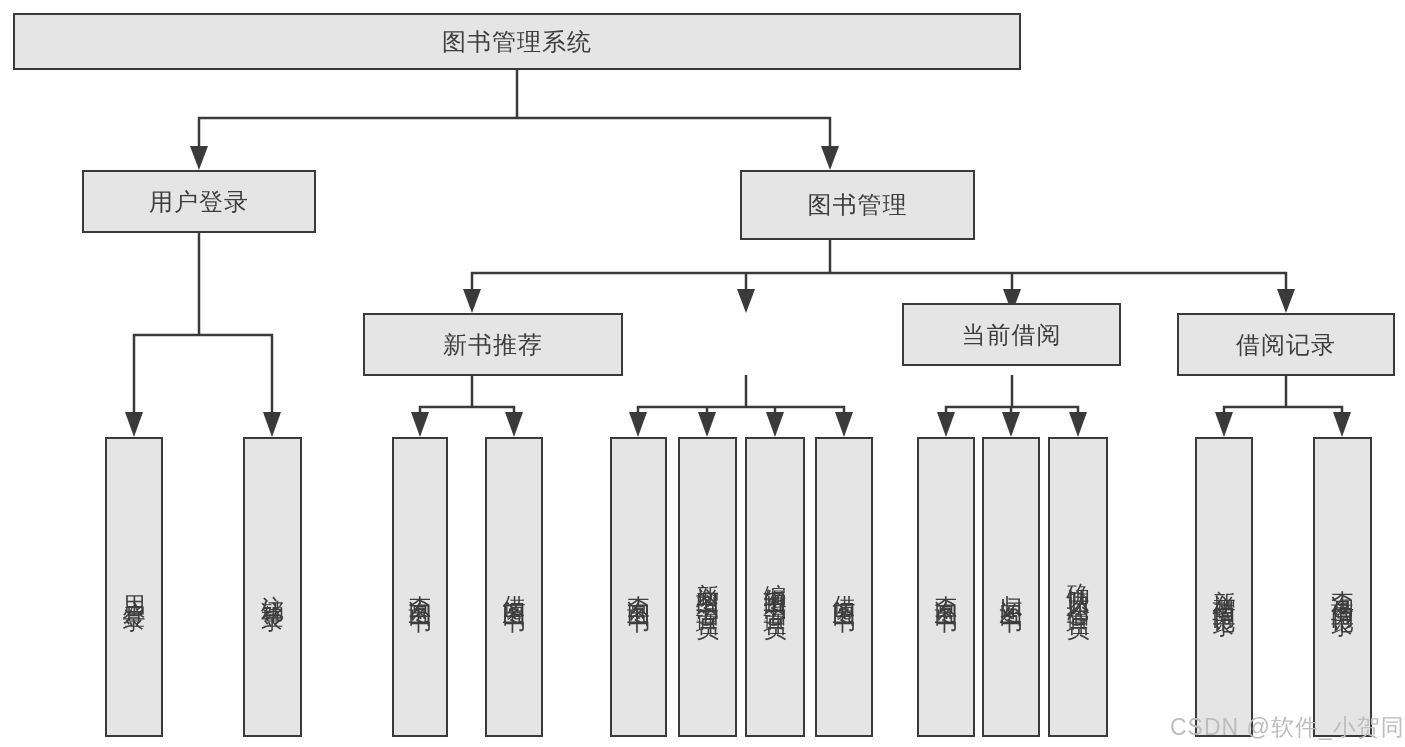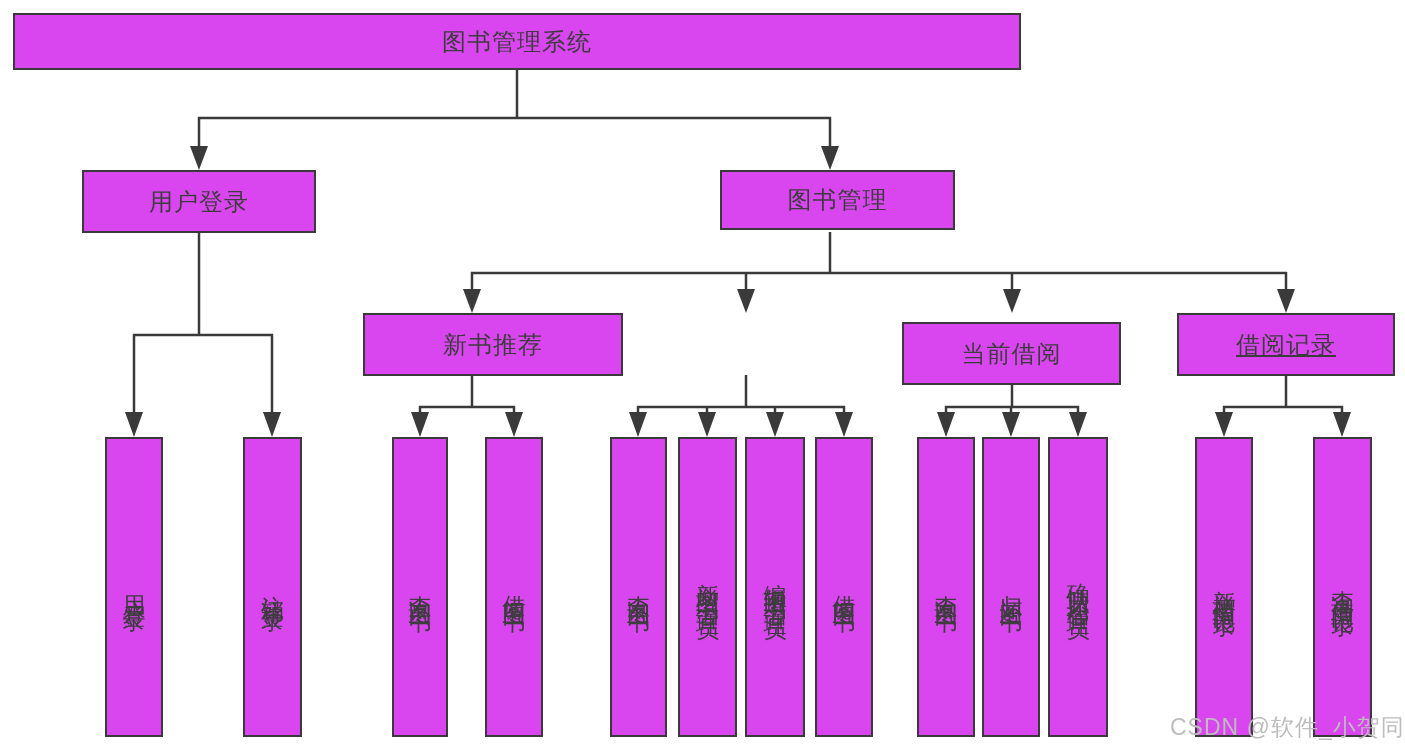--- a/index.html
+++ b/index.html
@@ -17,21 +17,21 @@
     overflow:hidden;
     font-family:"Liberation Sans","DejaVu Sans",sans-serif;
   }
   .wires{position:absolute;left:0;top:0;width:1405px;height:747px;}
   .wires line{stroke:var(--line);stroke-width:2.5;}
   .wires polygon{fill:var(--line);}
   .node{
     position:absolute;
     box-sizing:border-box;
     border:2.5px solid var(--border);
-    background:#d946ef;
+    background:#e5e5e5;
     display:flex;align-items:center;justify-content:center;
     color:var(--text);
     z-index:2;
   }
   .node.h{font-size:24px;letter-spacing:1px;}
   .node.v{
     font-size:23px;
     writing-mode:vertical-rl;
     text-orientation:mixed;
     letter-spacing:5px;
@@ -125,25 +125,25 @@
       <line x1="1224" y1="406" x2="1224" y2="416"></line>
       <polygon points="1215,412 1233,412 1224,437"></polygon>
       <line x1="1342" y1="406" x2="1342" y2="416"></line>
       <polygon points="1333,412 1351,412 1342,437"></polygon>
     </g>
   </svg>
 
   <div class="node h" style="left:13px;top:13px;width:1008px;height:57px;">图书管理系统</div>
 
   <div class="node h" style="left:82px;top:170px;width:234px;height:63px;">用户登录</div>
-  <div class="node h" style="left:720px;top:170px;width:235px;height:60px;">图书管理</div>
+  <div class="node h" style="left:740px;top:170px;width:235px;height:70px;">图书管理</div>
 
   <div class="node h" style="left:363px;top:313px;width:260px;height:63px;">新书推荐</div>
-  <div class="node h" style="left:902px;top:322px;width:219px;height:63px;">当前借阅</div>
-  <div class="node h" style="left:1177px;top:313px;width:218px;height:63px;text-decoration:underline;">借阅记录</div>
+  <div class="node h" style="left:902px;top:303px;width:219px;height:63px;">当前借阅</div>
+  <div class="node h" style="left:1177px;top:313px;width:218px;height:63px;">借阅记录</div>
 
   <div class="node v" style="left:105px;top:437px;width:58px;height:300px;">用户登录</div>
   <div class="node v" style="left:243px;top:437px;width:59px;height:300px;">注销登录</div>
 
   <div class="node v" style="left:392px;top:437px;width:56px;height:300px;">查询图书</div>
   <div class="node v" style="left:485px;top:437px;width:58px;height:300px;">借阅图书</div>
 
   <div class="node v" style="left:610px;top:437px;width:57px;height:300px;">查询图书</div>
   <div class="node v" style="left:678px;top:437px;width:59px;height:300px;">新增图书（管理员）</div>
   <div class="node v" style="left:745px;top:437px;width:60px;height:300px;">编辑图书（管理员）</div>

